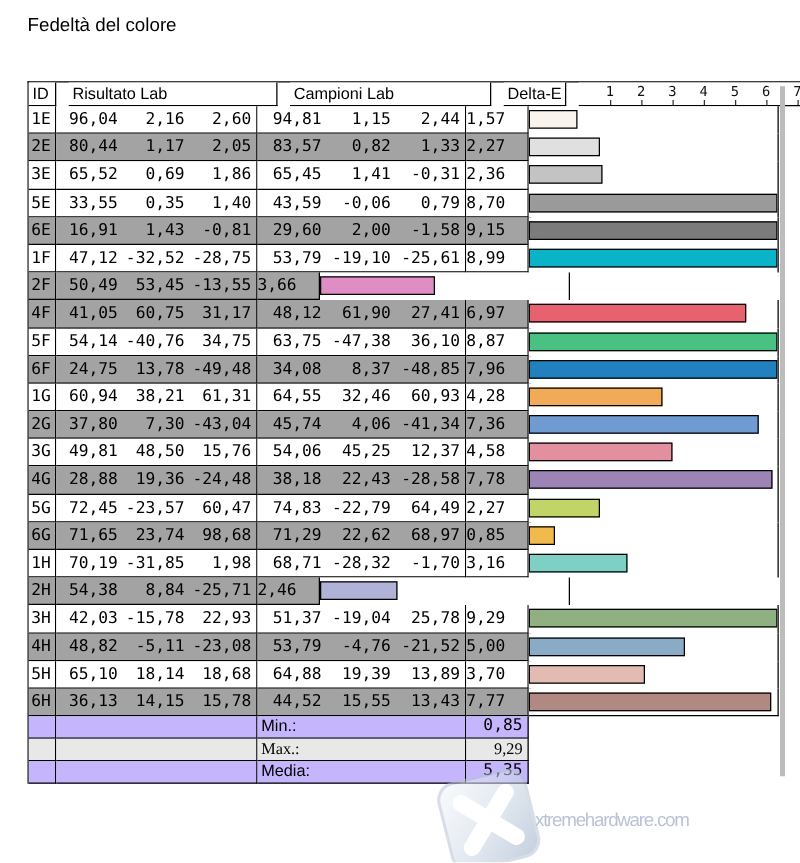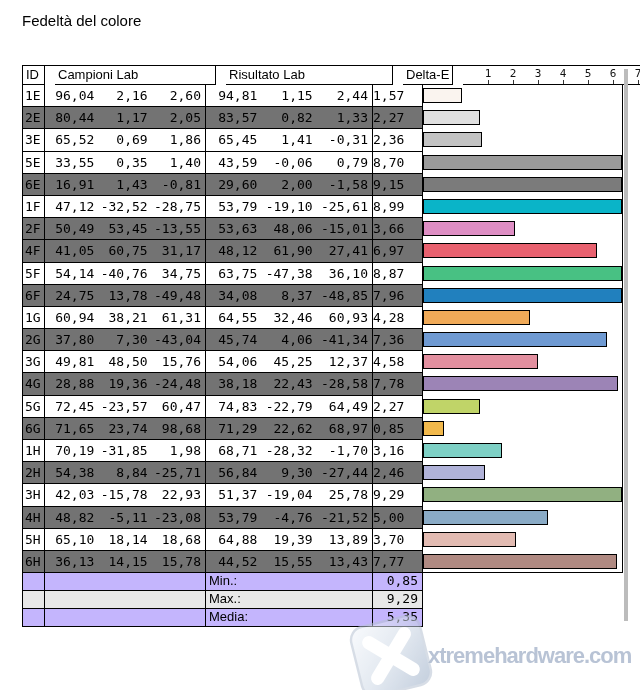--- a/index.html
+++ b/index.html
@@ -8,25 +8,25 @@
   .title{position:absolute;left:22px;top:12px;font-size:15px;font-weight:normal;margin:0;}
 
   .report{position:absolute;left:22px;top:65px;border-top:1px solid #000;border-left:1px solid #000;}
   .row{display:flex;position:relative;}
   .cell{box-sizing:border-box;border-right:1px solid #000;border-bottom:1px solid #000;
         overflow:hidden;white-space:nowrap;}
   .header-row{height:19px;gap:10px;}
   .header-row .cell{font-size:13px;line-height:17px;padding-left:3px;background:#fff;}
   .data-row{height:22.2px;}
   .data-row .cell{font-family:"DejaVu Sans Mono",monospace;font-size:13px;line-height:21px;background:#fff;}
-  .data-row.alt .cell{background:#737373;}
+  .data-row.alt .cell{background:#a3a3a3;}
   .data-row.alt .chart-cell, .data-row .chart-cell{background:#fff;}
   .summary-row{height:18px;}
   .summary-row .cell{font-size:13px;line-height:16px;background:#c4b5fd;}
-  .summary-row.alt .cell{background:#e8e8e8;}
+  .summary-row.alt .cell{background:#e8e8e8;font-family:Liberation Serif, serif;}
 
   .id-cell{width:22px;padding-left:2px;}
   .campioni-cell{width:161px;display:flex;}
   .risultato-cell{width:167px;display:flex;}
   .delta-cell{width:50px;text-align:right;padding-right:20px;font-family:"DejaVu Sans Mono",monospace;}
   .num{flex:1;text-align:right;padding-right:4px;}
   .label-cell{width:167px;padding-left:3px;font-family:"Liberation Sans",sans-serif;}
   .value-cell{width:50px;text-align:right;padding-right:4px;font-family:"DejaVu Sans Mono",monospace;}
 
   .chart-scale{width:200px;background:#f0eeec;position:relative;padding-left:0;}
@@ -37,34 +37,34 @@
   .chart-cell{width:200px;position:relative;border-bottom:none;
       background-image:repeating-linear-gradient(90deg,transparent 0,transparent 24px,#c6c6c6 24px,#c6c6c6 25px);}
   .chart-cell::before{content:"";position:absolute;left:-3px;top:-1px;width:5px;height:1px;background:#000;}
   .chart-cell.last{border-bottom:1px solid #000;}
   .bar{margin-top:3px;height:15px;box-sizing:border-box;border:1px solid #000;}
 
   .chart-shadow{position:absolute;left:624px;top:69px;width:4px;height:552px;background:#bcbcbc;}
 
   .watermark{position:absolute;left:352px;top:617px;display:flex;align-items:center;z-index:5;}
   .wm-logo{width:78px;height:78px;transform:rotate(-14deg);opacity:0.55;flex:0 0 auto;}
-  .wm-text{font-weight:bold;font-size:22px;letter-spacing:-1px;color:rgba(171,184,206,0.85);
+  .wm-text{font-weight:normal;font-size:15px;letter-spacing:-1px;color:rgba(171,184,206,0.85);
            font-family:"Liberation Sans",sans-serif;margin-left:-2px;}
 </style>
 </head>
 <body>
 
 <div class="page">
   <h1 class="title">Fedeltà del colore</h1>
 
   <div class="report">
     <div class="row header-row">
       <div class="cell id-cell">ID</div>
+      <div class="cell risultato-cell" style="display:block">Risultato Lab</div>
       <div class="cell campioni-cell" style="display:block">Campioni Lab</div>
-      <div class="cell risultato-cell" style="display:block">Risultato Lab</div>
       <div class="cell delta-cell" style="text-align:left;font-family:'Liberation Sans',sans-serif">Delta-E</div>
       <div class="cell chart-scale" id="chart-scale">
           <span class="tick-num" style="left: 25px;">1</span>
           <span class="tick-mark" style="left: 25px;"></span>
           <span class="tick-num" style="left: 50px;">2</span>
           <span class="tick-mark" style="left: 50px;"></span>
           <span class="tick-num" style="left: 75px;">3</span>
           <span class="tick-mark" style="left: 75px;"></span>
           <span class="tick-num" style="left: 100px;">4</span>
           <span class="tick-mark" style="left: 100px;"></span>
@@ -179,25 +179,20 @@
             <div class="bar" style="width: 199px; background: rgb(10, 180, 200);"></div>
           </div>
         </div>
         <div class="row data-row alt">
           <div class="cell id-cell">2F</div>
           <div class="cell campioni-cell">
             <span class="num">50,49</span>
             <span class="num">53,45</span>
             <span class="num">-13,55</span>
           </div>
-          <div class="cell risultato-cell">
-            <span class="num">53,63</span>
-            <span class="num">48,06</span>
-            <span class="num">-15,01</span>
-          </div>
           <div class="cell delta-cell">3,66</div>
           <div class="cell chart-cell">
             <div class="bar" style="width: 91.5px; background: rgb(222, 142, 196);"></div>
           </div>
         </div>
         <div class="row data-row alt">
           <div class="cell id-cell">4F</div>
           <div class="cell campioni-cell">
             <span class="num">41,05</span>
             <span class="num">60,75</span>
@@ -365,25 +360,20 @@
           <div class="cell chart-cell">
             <div class="bar" style="width: 79px; background: rgb(126, 208, 197);"></div>
           </div>
         </div>
         <div class="row data-row alt">
           <div class="cell id-cell">2H</div>
           <div class="cell campioni-cell">
             <span class="num">54,38</span>
             <span class="num">8,84</span>
             <span class="num">-25,71</span>
-          </div>
-          <div class="cell risultato-cell">
-            <span class="num">56,84</span>
-            <span class="num">9,30</span>
-            <span class="num">-27,44</span>
           </div>
           <div class="cell delta-cell">2,46</div>
           <div class="cell chart-cell">
             <div class="bar" style="width: 61.5px; background: rgb(176, 178, 216);"></div>
           </div>
         </div>
         <div class="row data-row">
           <div class="cell id-cell">3H</div>
           <div class="cell campioni-cell">
             <span class="num">42,03</span>

